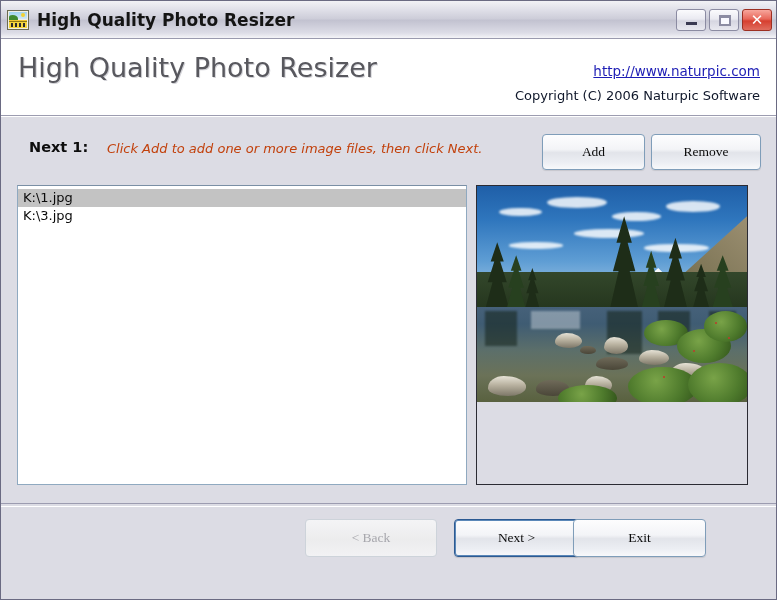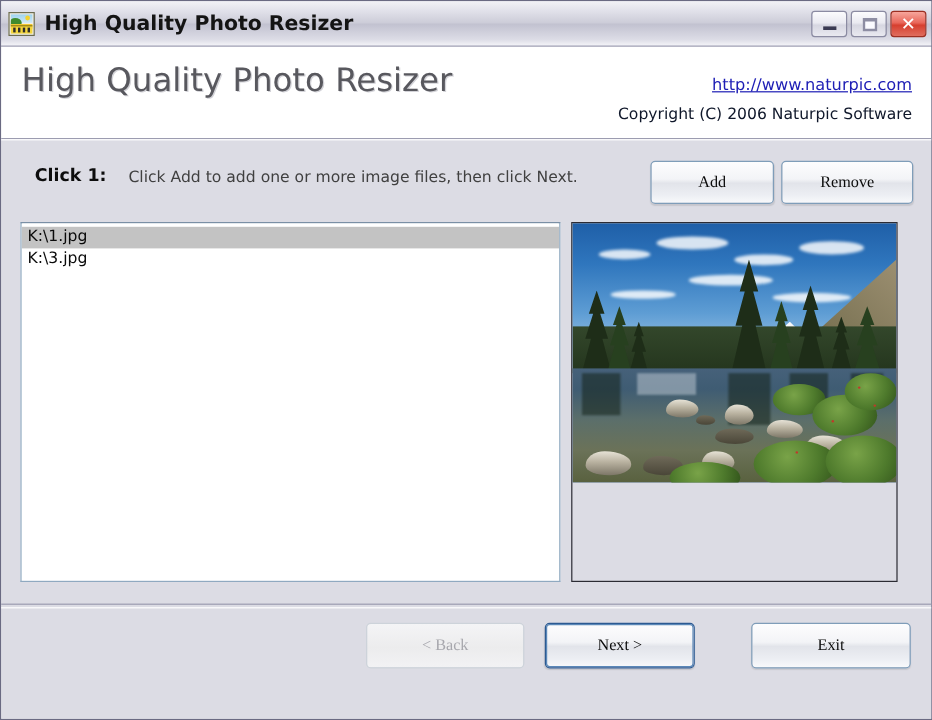--- a/index.html
+++ b/index.html
@@ -180,22 +180,23 @@
     left: 28px; top: 12px;
     font-size: 14.5px;
     font-weight: bold;
     color: #0d0d0d;
     white-space: nowrap;
   }
   .step-text {
     position: absolute;
     left: 106px; top: 14px;
     font-size: 13px;
-    color: #404040;
-    white-space: nowrap;
+    color: #c2410c;
+    white-space: nowrap;
+    font-style: italic;
   }
 
   
   .xpbtn {
     position: absolute;
     box-sizing: border-box;
     border: 1px solid #7f9db9;
     border-radius: 4px;
     background: linear-gradient(to bottom, #fdfdfe 0%, #f3f4f7 42%, #e2e4ea 52%, #eceef3 80%, #f8f9fb 100%);
     color: #0b0b0b;
@@ -333,21 +334,21 @@
     position: absolute;
     left: 0; right: 0;
     height: 2px;
     border-top: 1px solid #9c9cb0;
     border-bottom: 1px solid #ffffff;
   }
   #footer-divider { top: 386px; }
 
   #back-button { left: 304px; top: 402px; width: 132px; height: 38px; line-height: 36px; }
   #next-button { left: 453px; top: 402px; width: 125px; height: 38px; line-height: 36px; }
-  #exit-button { left: 625px; top: 402px; width: 133px; height: 38px; line-height: 36px; }
+  #exit-button { left: 572px; top: 402px; width: 133px; height: 38px; line-height: 36px; }
 </style>
 </head>
 <body>
 
 <div class="window">
 
   <div class="titlebar">
     <div class="app-icon">
       <div class="ai-sky"></div>
       <div class="ai-hill"></div>
@@ -376,21 +377,21 @@
 
   <div class="header">
     <div class="header-title">High Quality Photo Resizer</div>
     <a class="header-link">http://www.naturpic.com</a>
     <div class="header-copy">Copyright (C) 2006 Naturpic Software</div>
   </div>
 
   <div class="body">
 
     <div class="step-row">
-      <div class="step-label">Click 1:</div>
+      <div class="step-label">Next 1:</div>
       <div class="step-text">Click Add to add one or more image files, then click Next.</div>
     </div>
 
     <div class="xpbtn" id="add-button">
       <span class="lbl">Add</span>
     </div>
     <div class="xpbtn" id="remove-button">
       <span class="lbl">Remove</span>
     </div>
 

